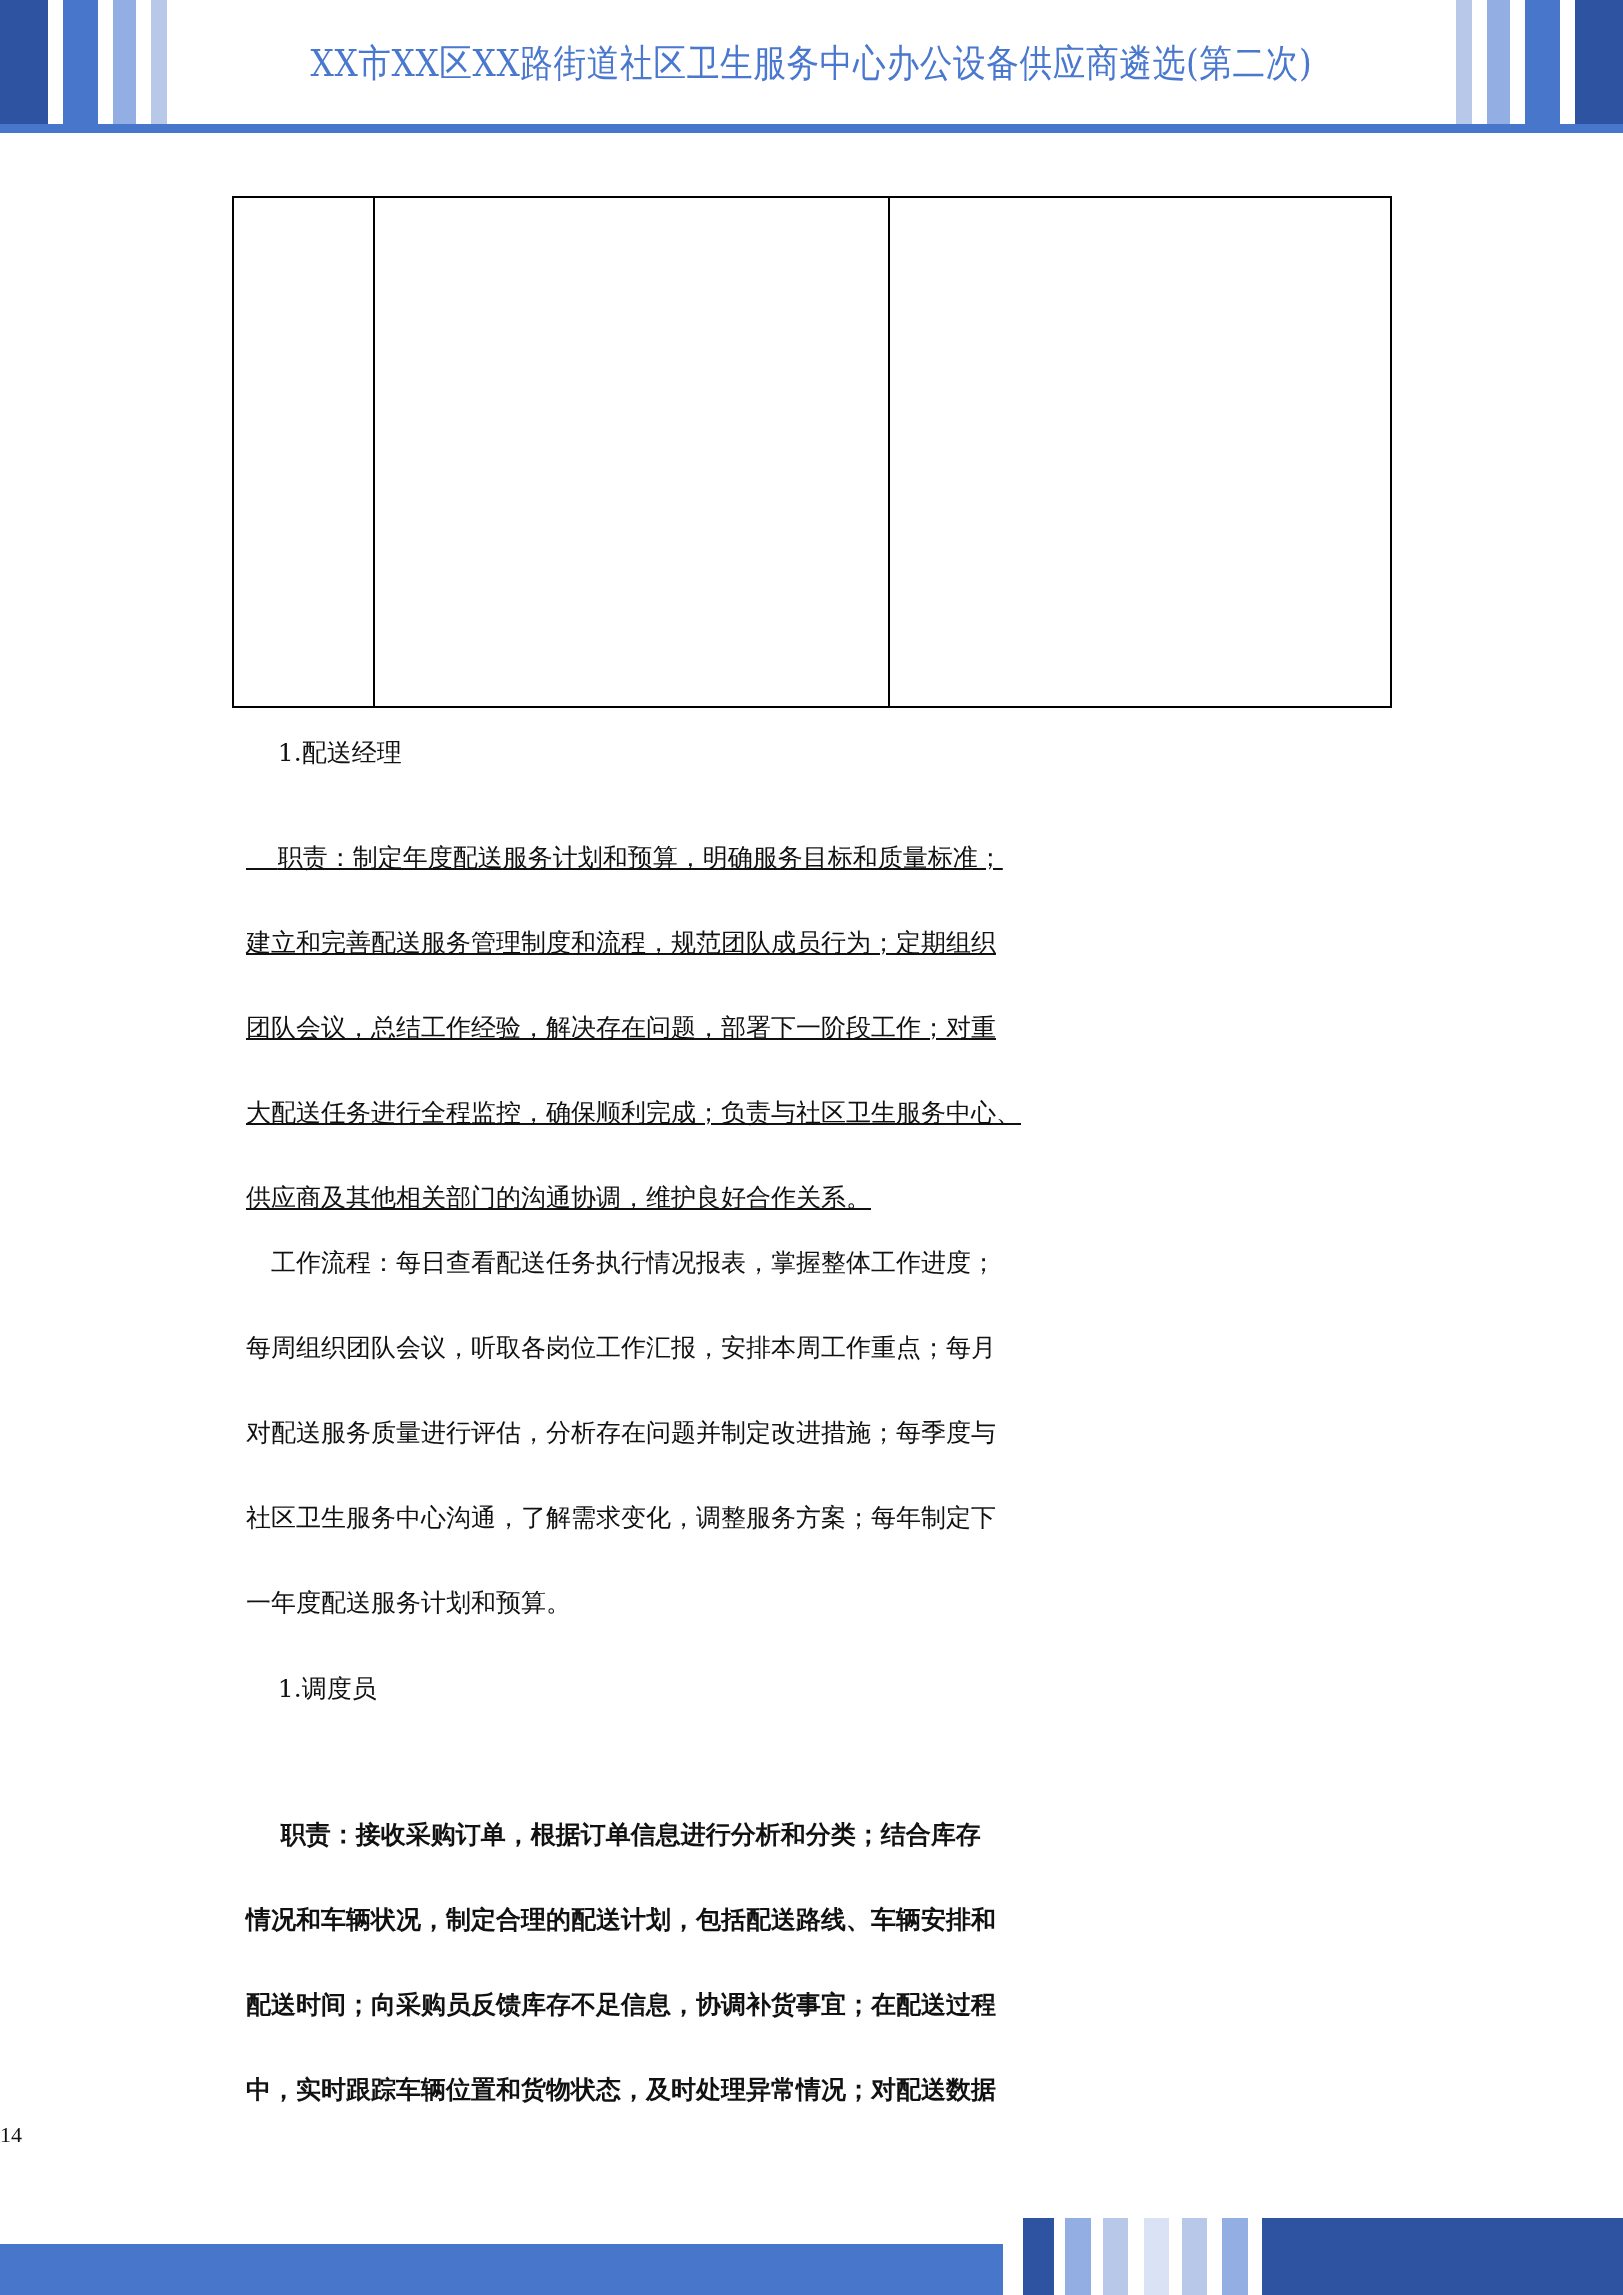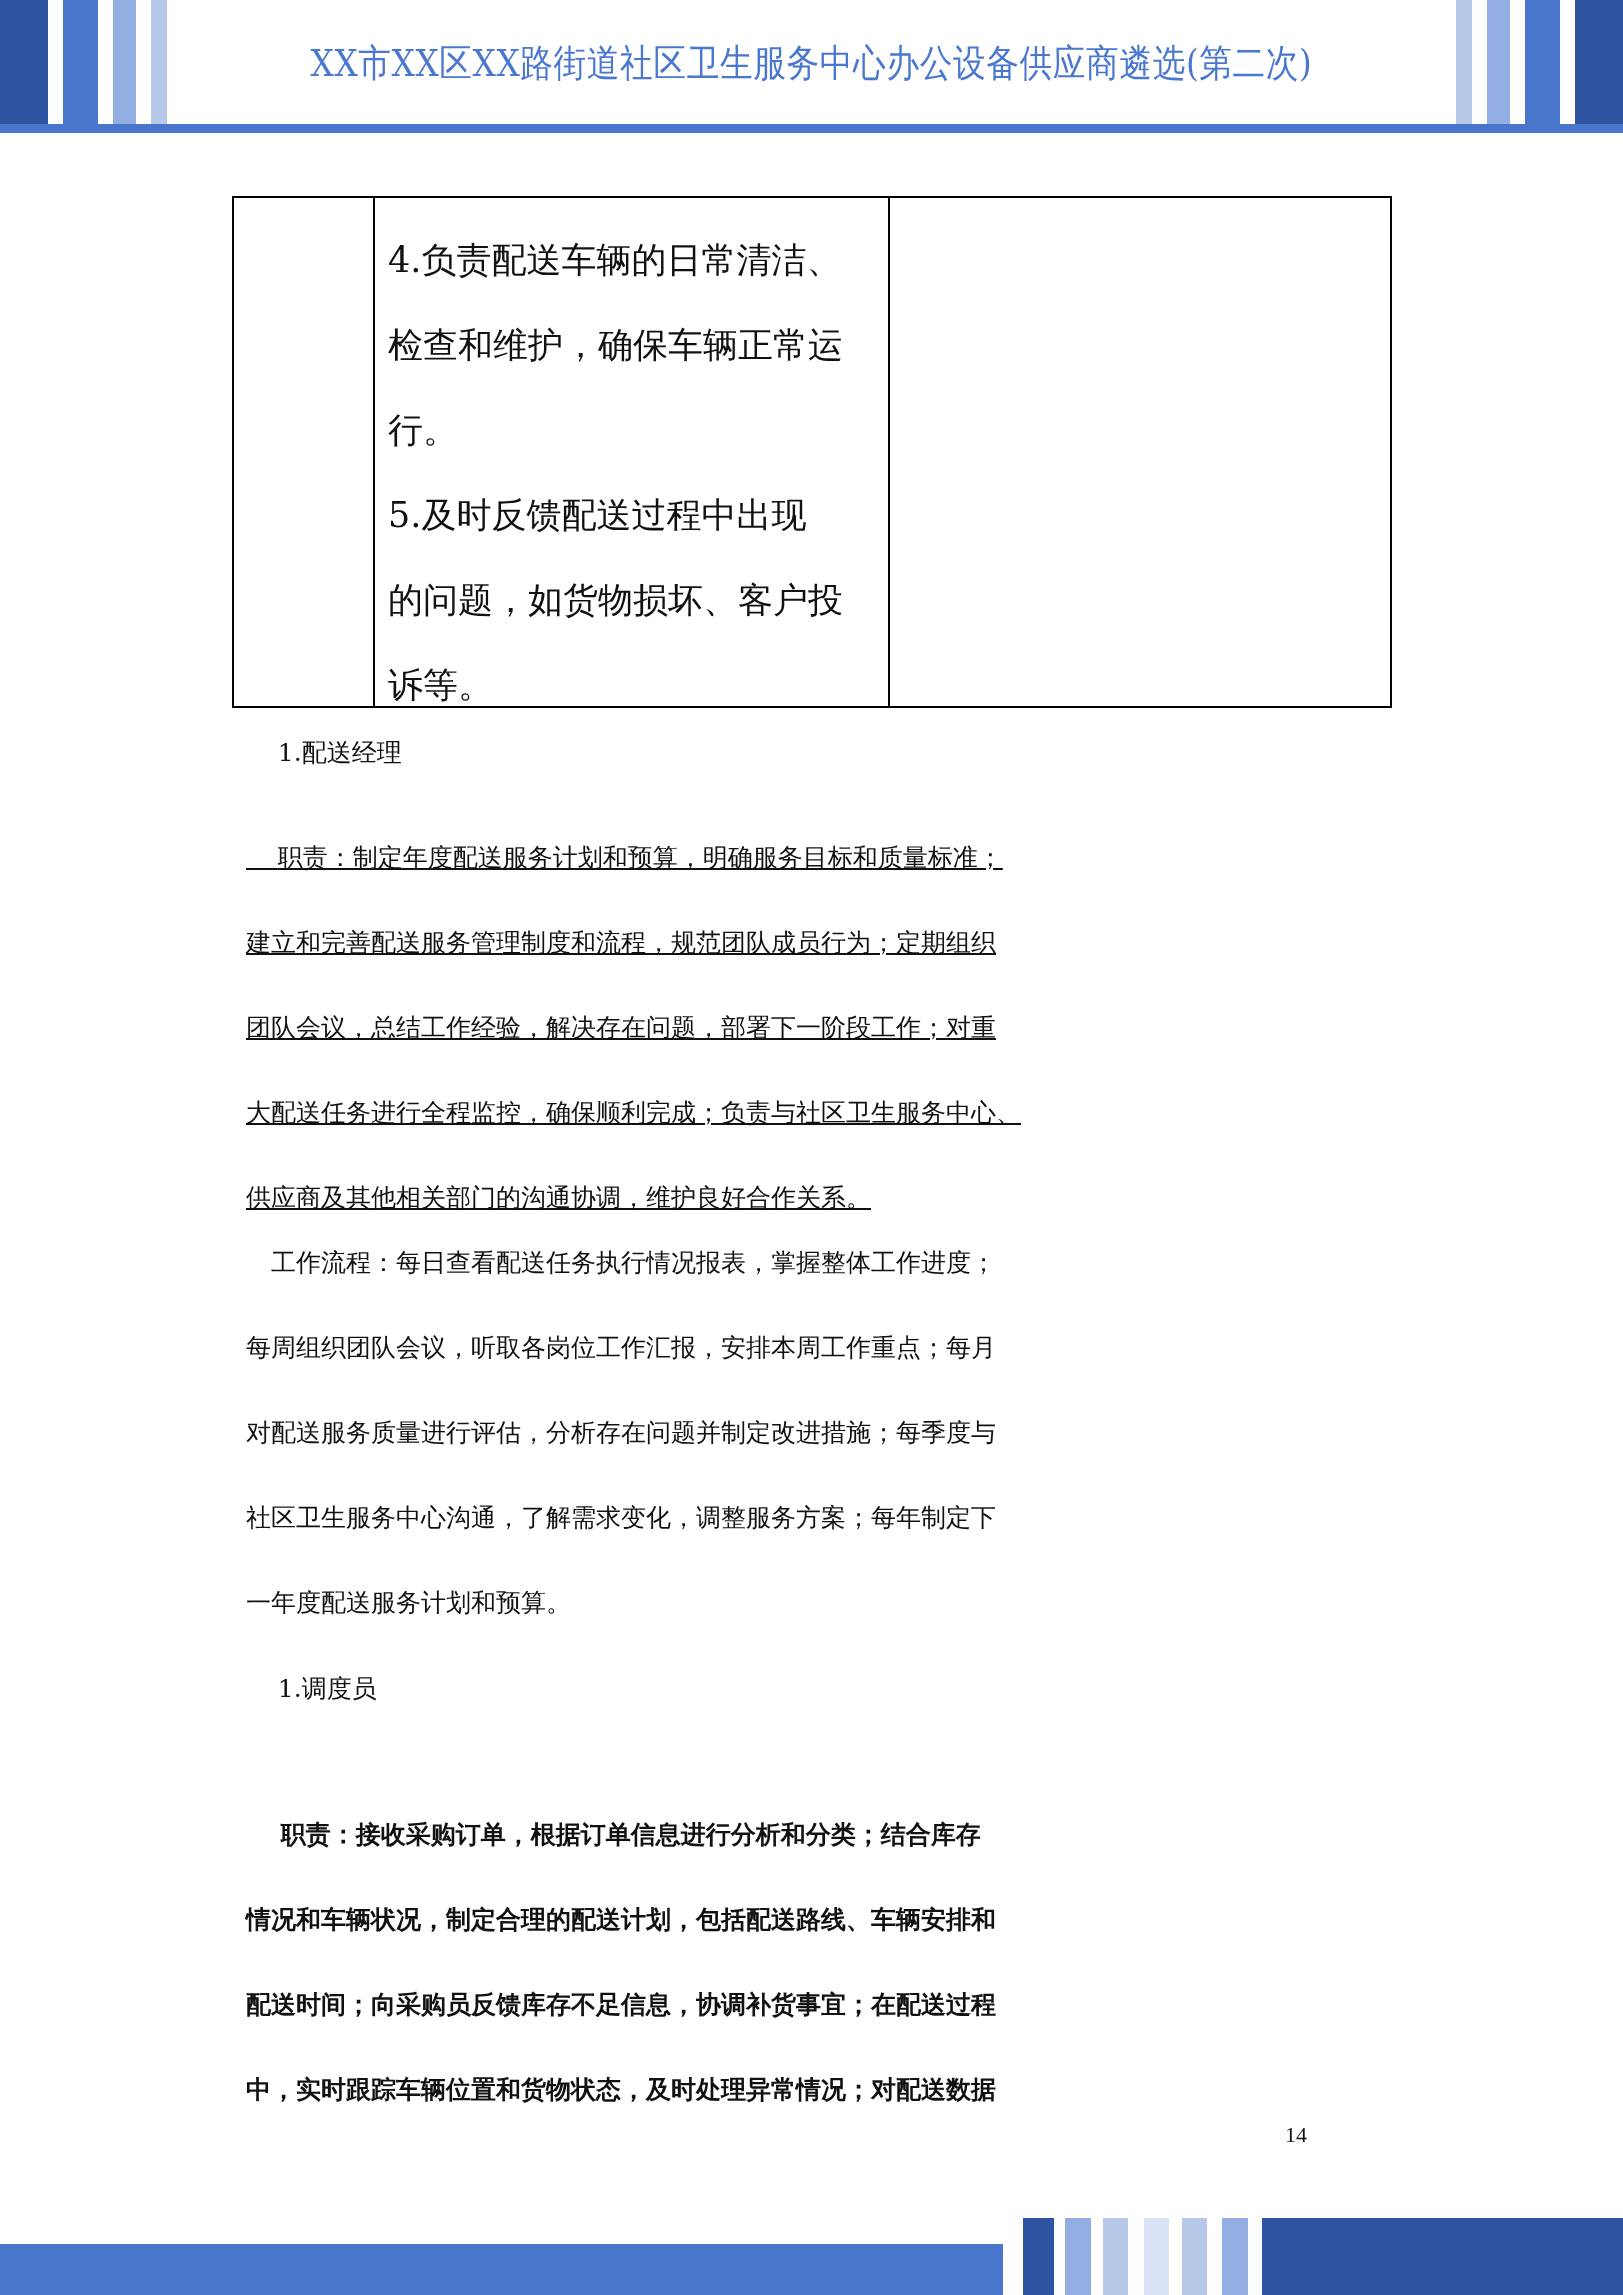--- a/index.html
+++ b/index.html
@@ -26,21 +26,21 @@
   .col-div { position: absolute; top: 0; bottom: 0; width: 2px; background: #000; }
   .cell {
     position: absolute; top: 19.6px; font-size: 35px; line-height: 85px;
     white-space: pre-wrap;
   }
   .para {
     position: absolute; left: 246px; width: 1132px;
     font-size: 25px; line-height: 85px; white-space: pre-wrap;
   }
   .page-num {
-    position: absolute; left: 0; width: 1307px; top: 2118px; text-align: right;
+    position: absolute; left: 0; width: 1307px; top: 2118px; text-align: left;
     font-size: 22px; line-height: 33px;
     font-family: "Liberation Serif", serif;
   }
 </style>
 </head>
 <body>
 
 <div>
   <div class="bar" style="left:0;top:0;width:48px;height:124px;background:#2e54a1;"></div>
   <div class="bar" style="left:63px;top:0;width:35px;height:124px;background:#4876cb;"></div>
@@ -54,26 +54,20 @@
 
   <div class="bar" style="left:0;top:124px;width:1623px;height:9.2px;background:#4876cb;"></div>
 </div>
 
 <div class="header-title" style="color:#4a78cf;">XX市XX区XX路街道社区卫生服务中心办公设备供应商遴选(第二次)</div>
 
 <div class="table">
   <div class="col-div" style="left:139px;"></div>
   <div class="col-div" style="left:654px;"></div>
   <div class="cell" style="left:13px;width:118px;"></div>
-  <div class="cell" style="left:154px;width:497px;">4.负责配送车辆的日常清洁、
-检查和维护，确保车辆正常运
-行。
-5.及时反馈配送过程中出现
-的问题，如货物损坏、客户投
-诉等。</div>
 </div>
 
 <div class="para" style="top:710px;">    1.配送经理</div>
 <div class="para" style="top:815px;text-decoration:underline;">    职责：制定年度配送服务计划和预算，明确服务目标和质量标准；
 建立和完善配送服务管理制度和流程，规范团队成员行为；定期组织
 团队会议，总结工作经验，解决存在问题，部署下一阶段工作；对重
 大配送任务进行全程监控，确保顺利完成；负责与社区卫生服务中心、
 供应商及其他相关部门的沟通协调，维护良好合作关系。</div>
 <div class="para" style="top:1220px;font-family:Liberation Serif, serif;">    工作流程：每日查看配送任务执行情况报表，掌握整体工作进度；
 每周组织团队会议，听取各岗位工作汇报，安排本周工作重点；每月

